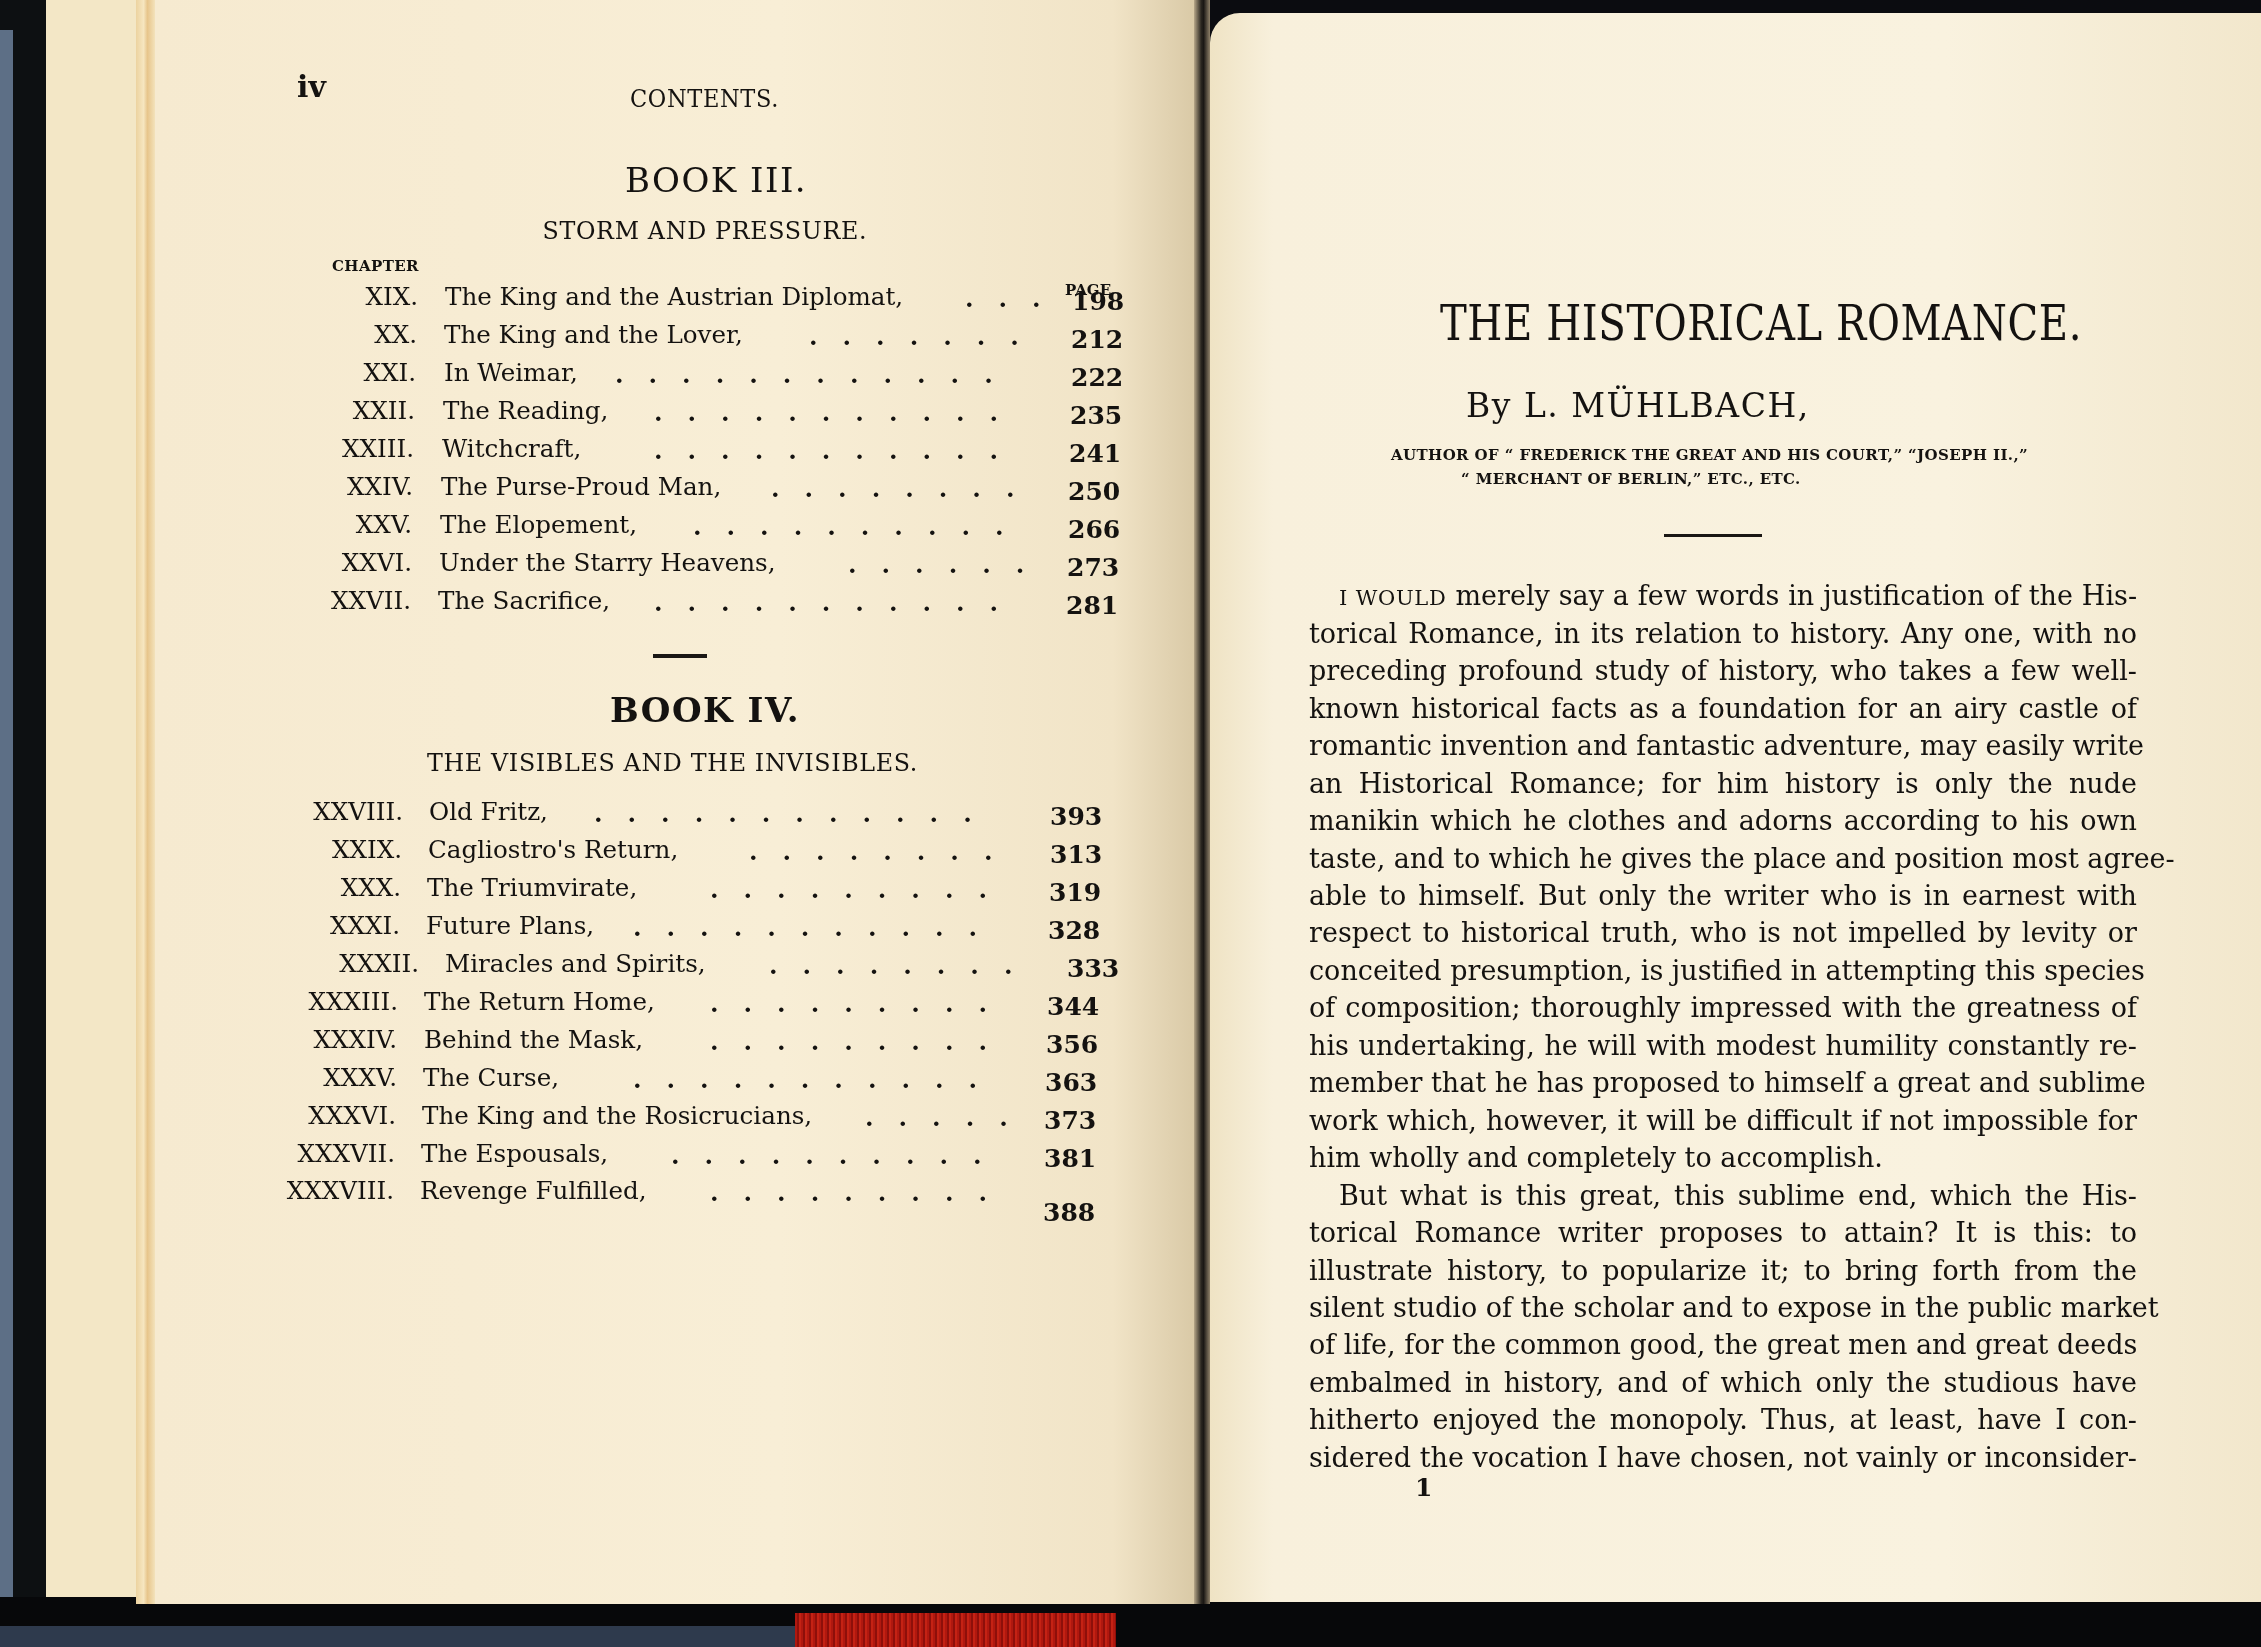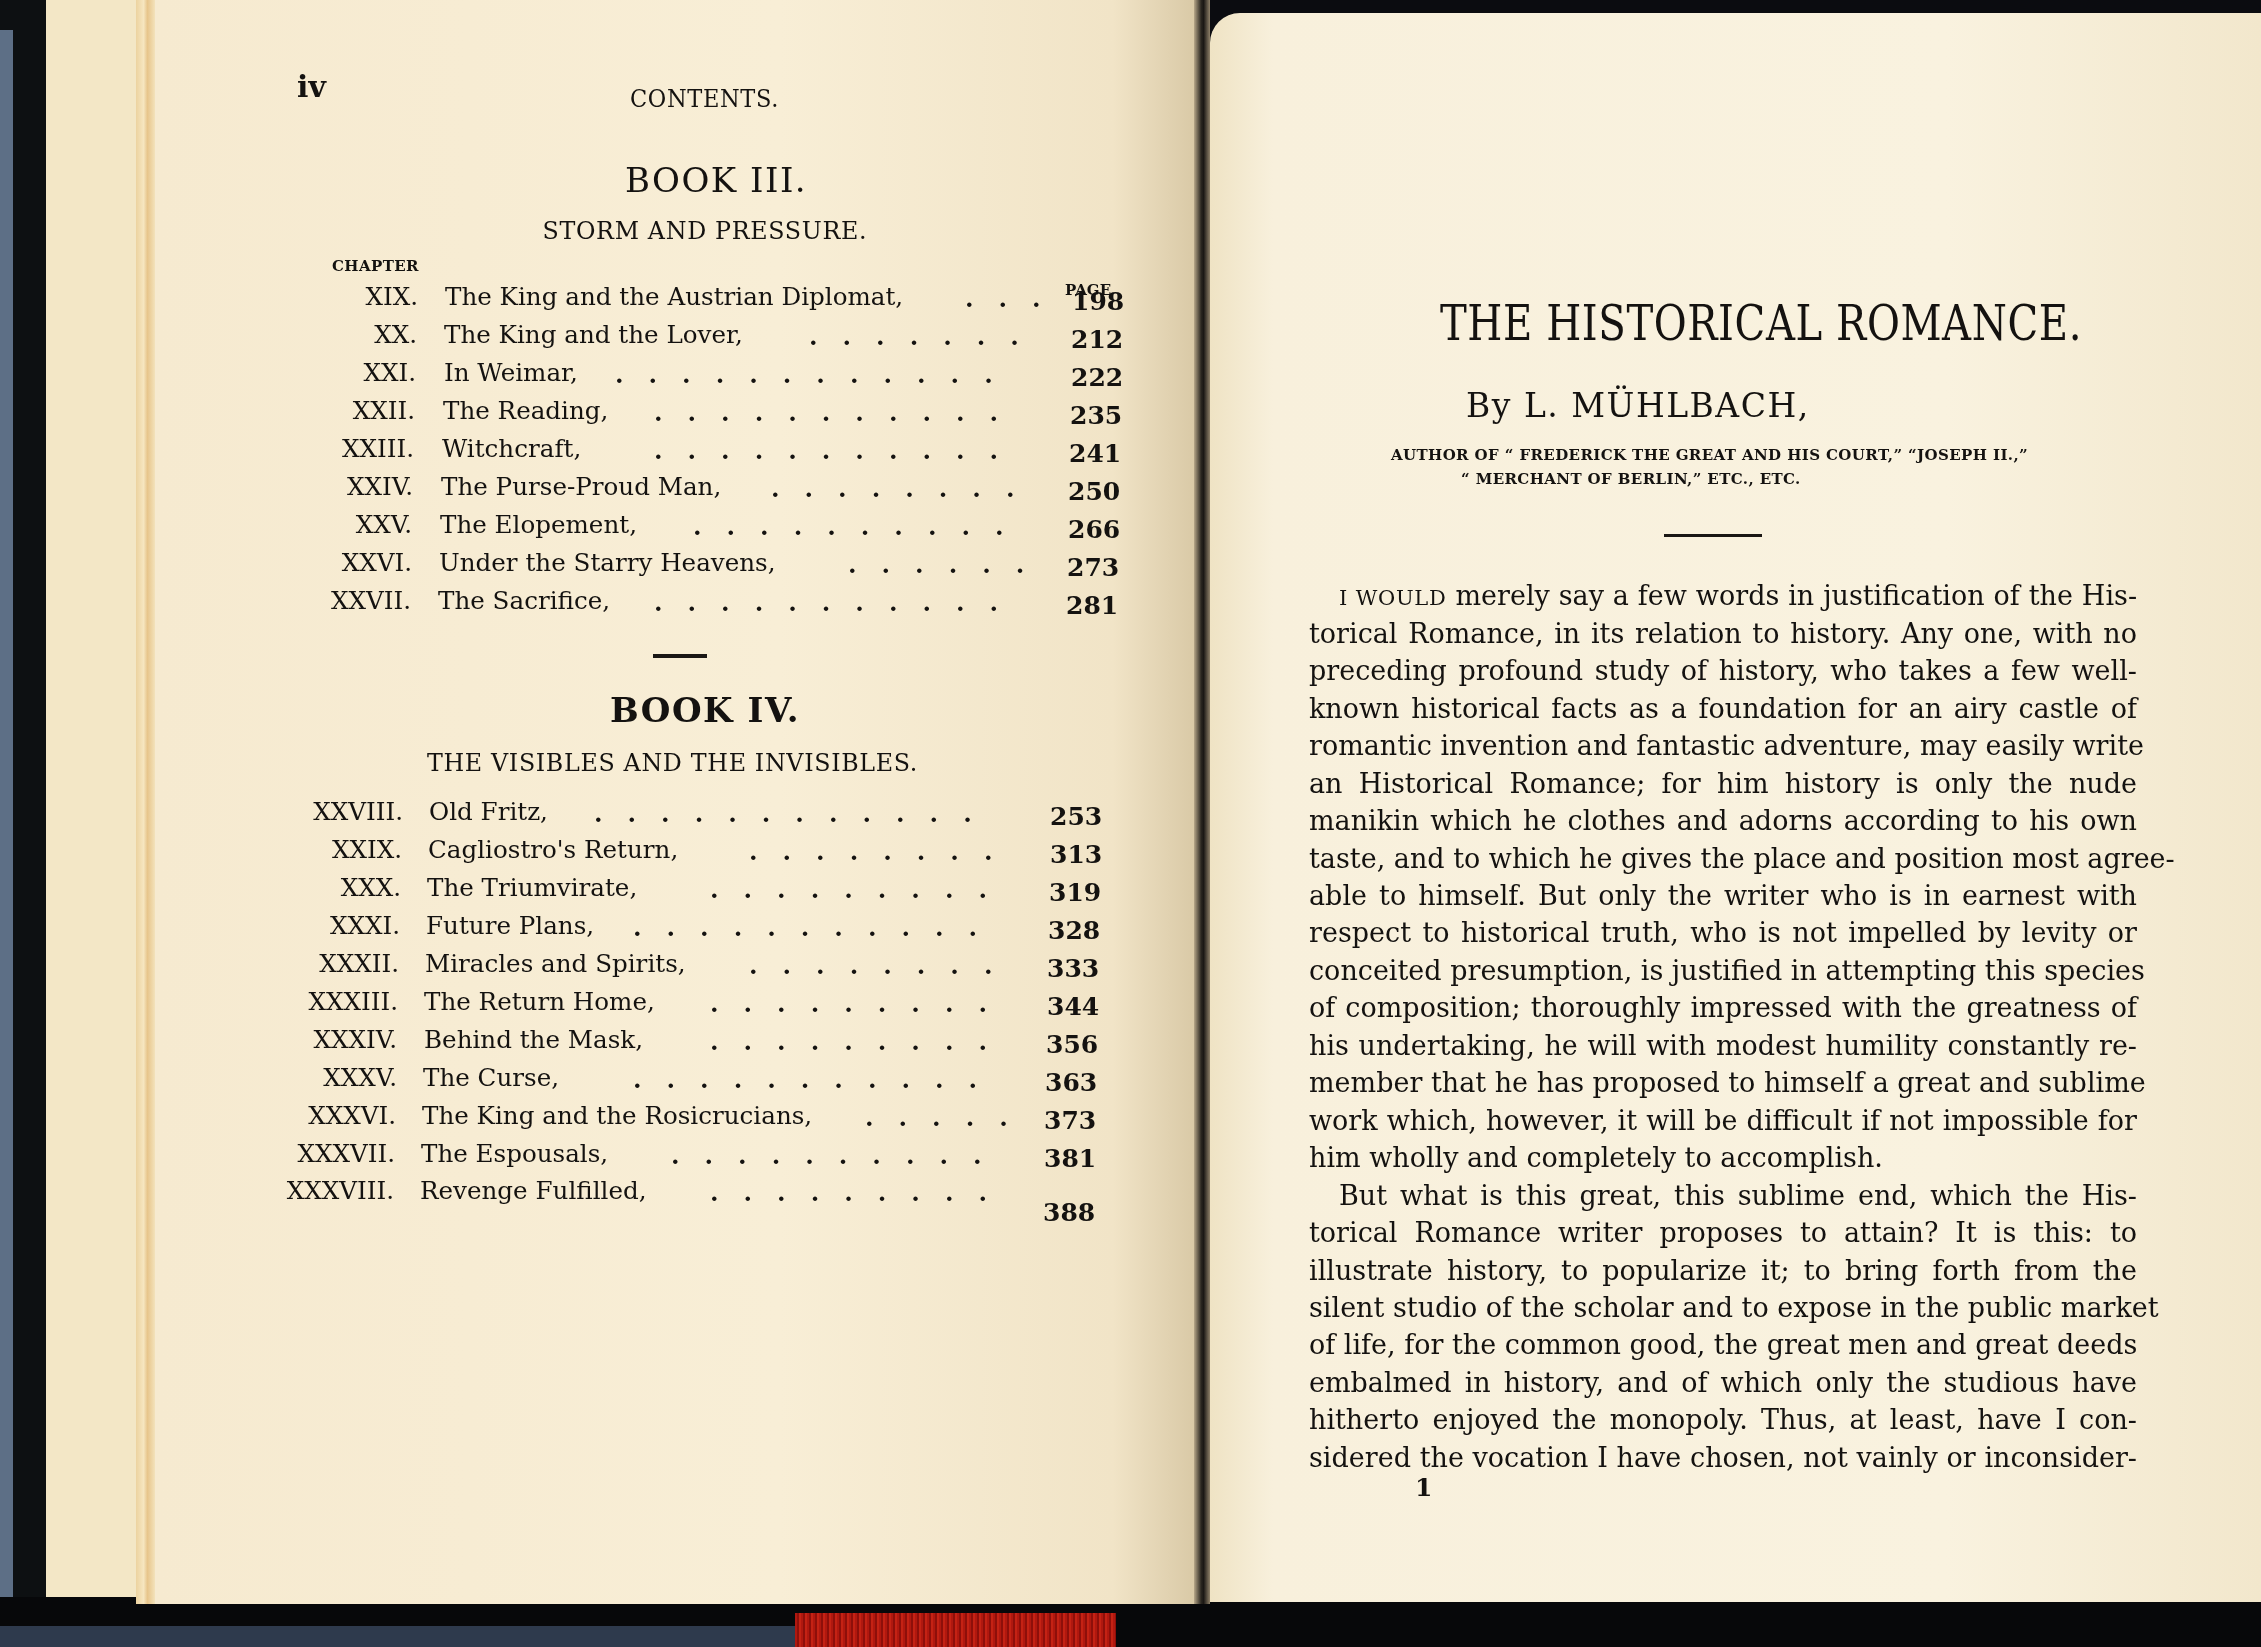--- a/index.html
+++ b/index.html
@@ -150,21 +150,21 @@
 
 <div class="abs book-head" style="left:610px;top:690px;font-weight:bold;">BOOK IV.</div>
 <div class="abs book-sub" style="left:414px;top:748px;">THE VISIBLES AND THE INVISIBLES.</div>
 
 <div id="toc-book4">
     <div class="toc-row" style="top: 797px;">
       <div class="toc-num-wrap" style="left: 403px;">
         <span class="toc-num">XXVIII.</span>
       </div>
       <span class="toc-title" style="left: 429px;">Old Fritz,</span>
-      <span class="toc-page" style="left: 1050px; top: 4.5px;">253</span>
+      <span class="toc-page" style="left: 1050px; top: 4.5px;">393</span>
       <span class="toc-leader" style="left: 594px; top: 1.5px;">............</span>
     </div>
     <div class="toc-row" style="top: 835px;">
       <div class="toc-num-wrap" style="left: 402px;">
         <span class="toc-num">XXIX.</span>
       </div>
       <span class="toc-title" style="left: 428px;">Cagliostro's Return,</span>
       <span class="toc-page" style="left: 1050px; top: 4.5px;">313</span>
       <span class="toc-leader" style="left: 749px; top: 1.5px;">........</span>
     </div>
@@ -177,21 +177,21 @@
       <span class="toc-leader" style="left: 710px; top: 1.5px;">.........</span>
     </div>
     <div class="toc-row" style="top: 911px;">
       <div class="toc-num-wrap" style="left: 400px;">
         <span class="toc-num">XXXI.</span>
       </div>
       <span class="toc-title" style="left: 426px;">Future Plans,</span>
       <span class="toc-page" style="left: 1048px; top: 4.5px;">328</span>
       <span class="toc-leader" style="left: 633px; top: 1.5px;">...........</span>
     </div>
-    <div class="toc-row" style="top: 949px;">
+    <div class="toc-row" style="top: 949px; margin-left: 20px;">
       <div class="toc-num-wrap" style="left: 399px;">
         <span class="toc-num">XXXII.</span>
       </div>
       <span class="toc-title" style="left: 425px;">Miracles and Spirits,</span>
       <span class="toc-page" style="left: 1047px; top: 4.5px;">333</span>
       <span class="toc-leader" style="left: 749px; top: 1.5px;">........</span>
     </div>
     <div class="toc-row" style="top: 987px;">
       <div class="toc-num-wrap" style="left: 398px;">
         <span class="toc-num">XXXIII.</span>

